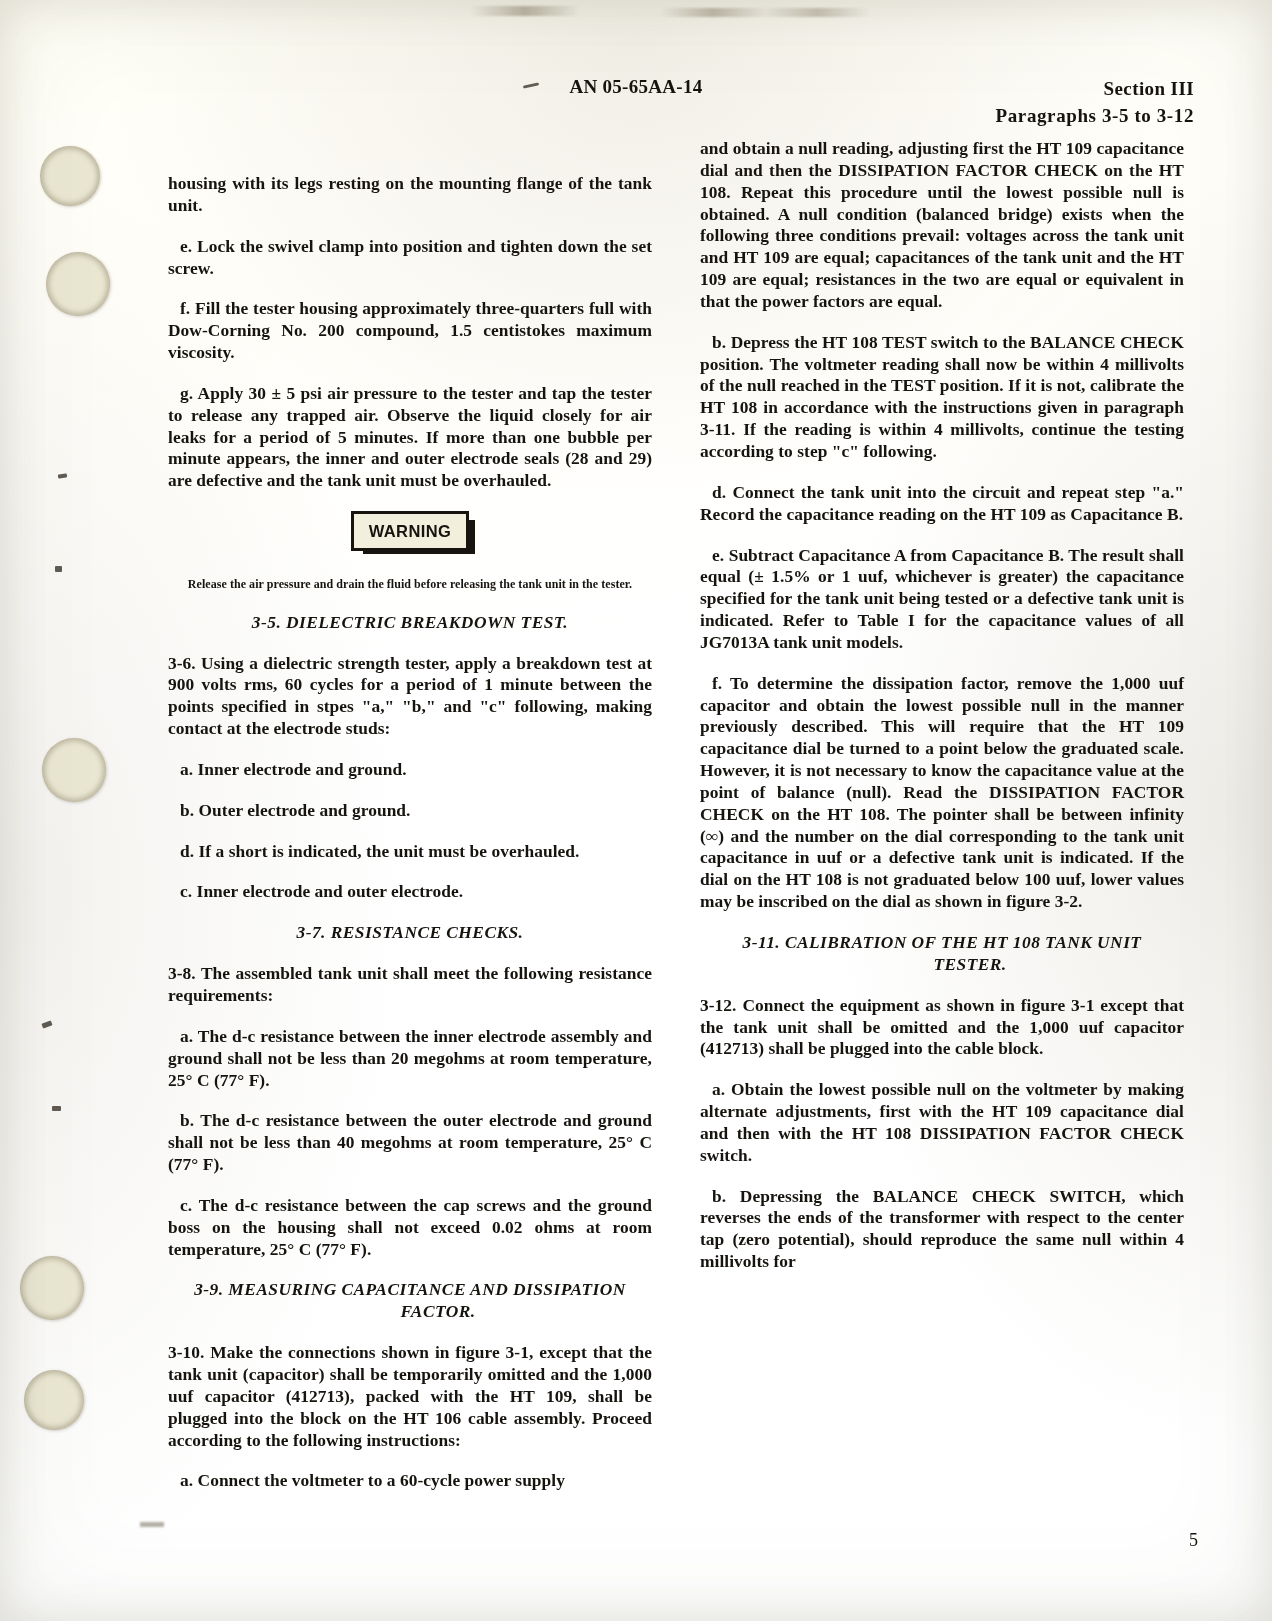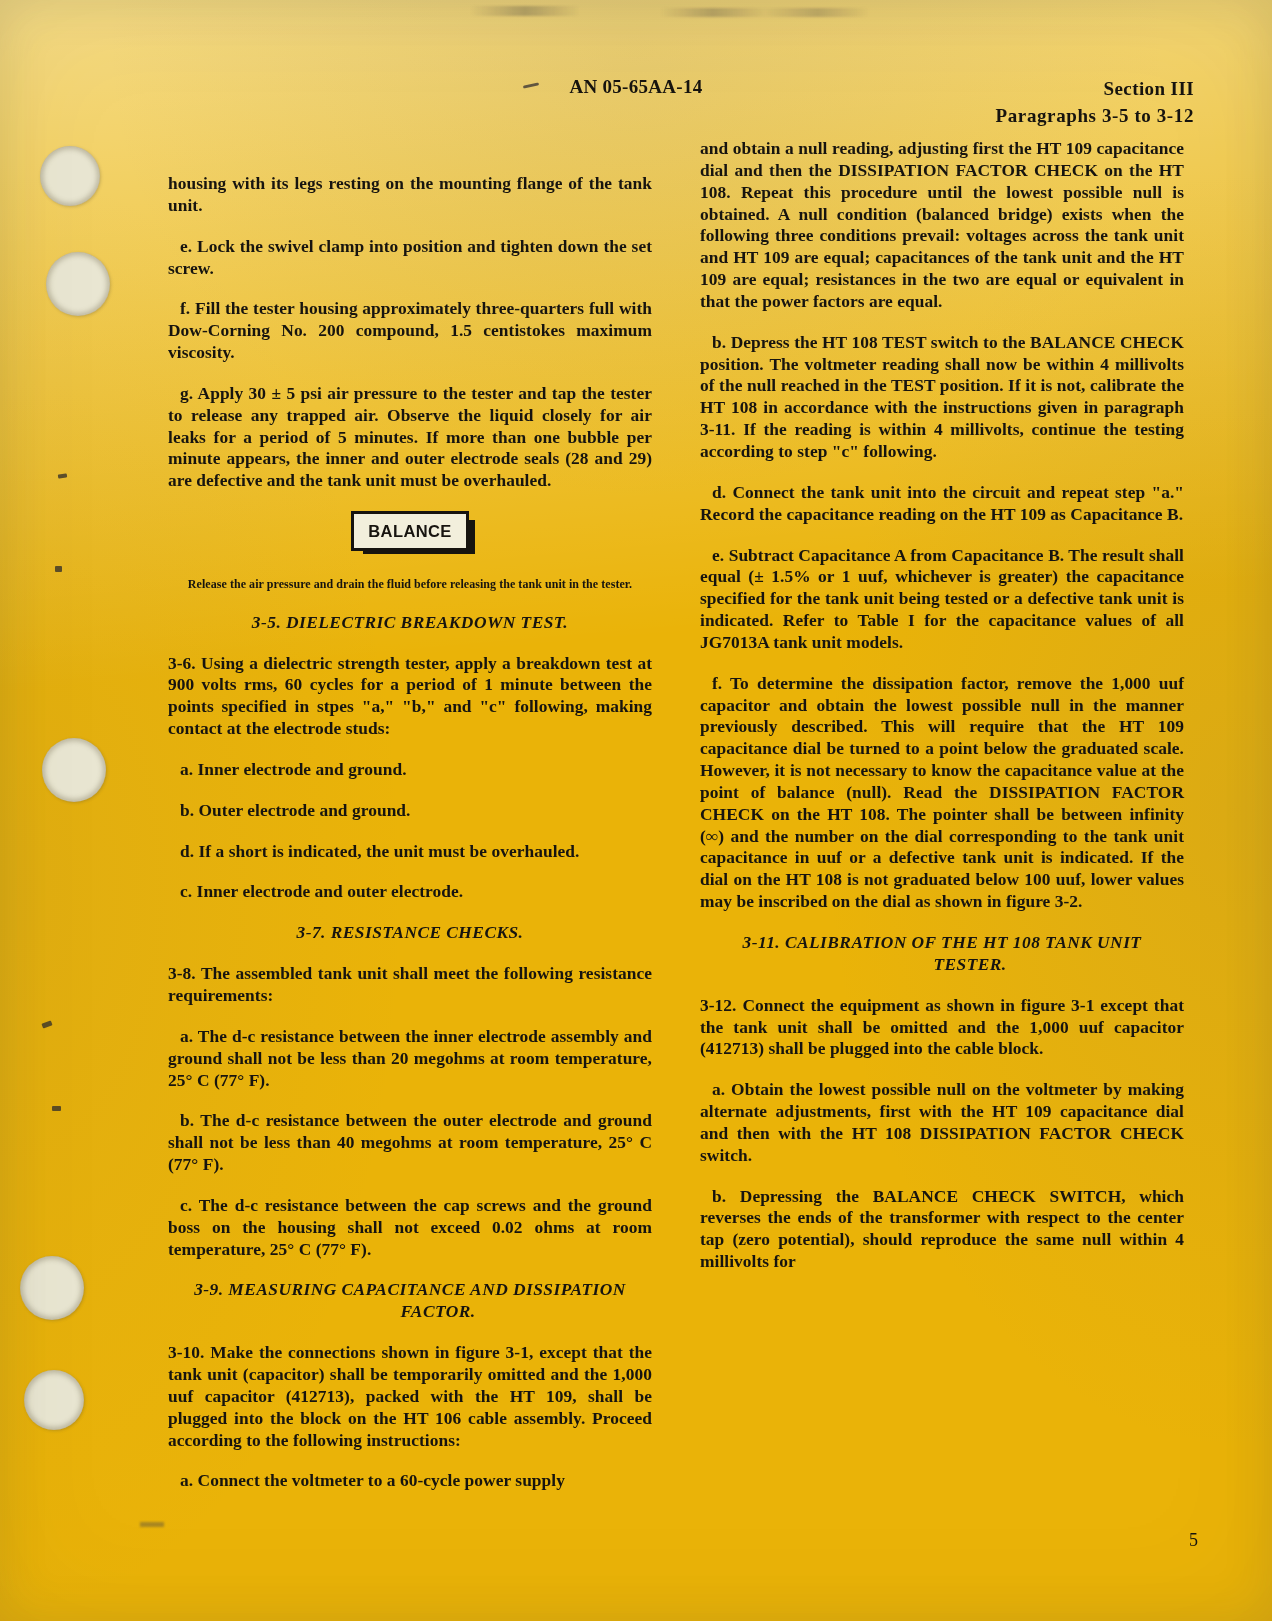--- a/index.html
+++ b/index.html
@@ -5,21 +5,21 @@
   html, body {
     margin: 0;
     padding: 0;
     background: #8a8a82;
   }
   .page {
     position: relative;
     width: 1272px;
     height: 1621px;
     margin: 0 auto;
-    background: #eab308;
+    background: #ffffff;
     overflow: hidden;
     font-family: "Liberation Serif", "DejaVu Serif", serif;
     color: #17140f;
   }
   
   .paper-tint {
     position: absolute;
     inset: 0;
     pointer-events: none;
     background:
@@ -251,21 +251,21 @@
 
     <div class="col col-left">
       <p>housing with its legs resting on the mounting flange of the tank unit.</p>
       <p class="indent">e. Lock the swivel clamp into position and tighten down the set screw.</p>
       <p class="indent">f. Fill the tester housing approximately three-quarters full with Dow-Corning No. 200 compound, 1.5 centistokes maximum viscosity.</p>
       <p class="indent">g. Apply 30 ± 5 psi air pressure to the tester and tap the tester to release any trapped air. Observe the liquid closely for air leaks for a period of 5 minutes. If more than one bubble per minute appears, the inner and outer electrode seals (28 and 29) are defective and the tank unit must be overhauled.</p>
 
       <div class="warning-wrap">
         <div class="warning-shadow"></div>
         <div class="warning-box">
-          <span class="wlabel">BALANCE</span>
+          <span class="wlabel">WARNING</span>
         </div>
       </div>
       <p class="warning-text">Release the air pressure and drain the fluid before releasing the tank unit in the tester.</p>
 
       <p class="heading">3-5. DIELECTRIC BREAKDOWN TEST.</p>
       <p>3-6. Using a dielectric strength tester, apply a breakdown test at 900 volts rms, 60 cycles for a period of 1 minute between the points specified in stpes "a," "b," and "c" following, making contact at the electrode studs:</p>
 
       <p class="indent last">a. Inner electrode and ground.</p>
       <p class="indent last">b. Outer electrode and ground.</p>
       <p class="indent">d. If a short is indicated, the unit must be overhauled.</p>

